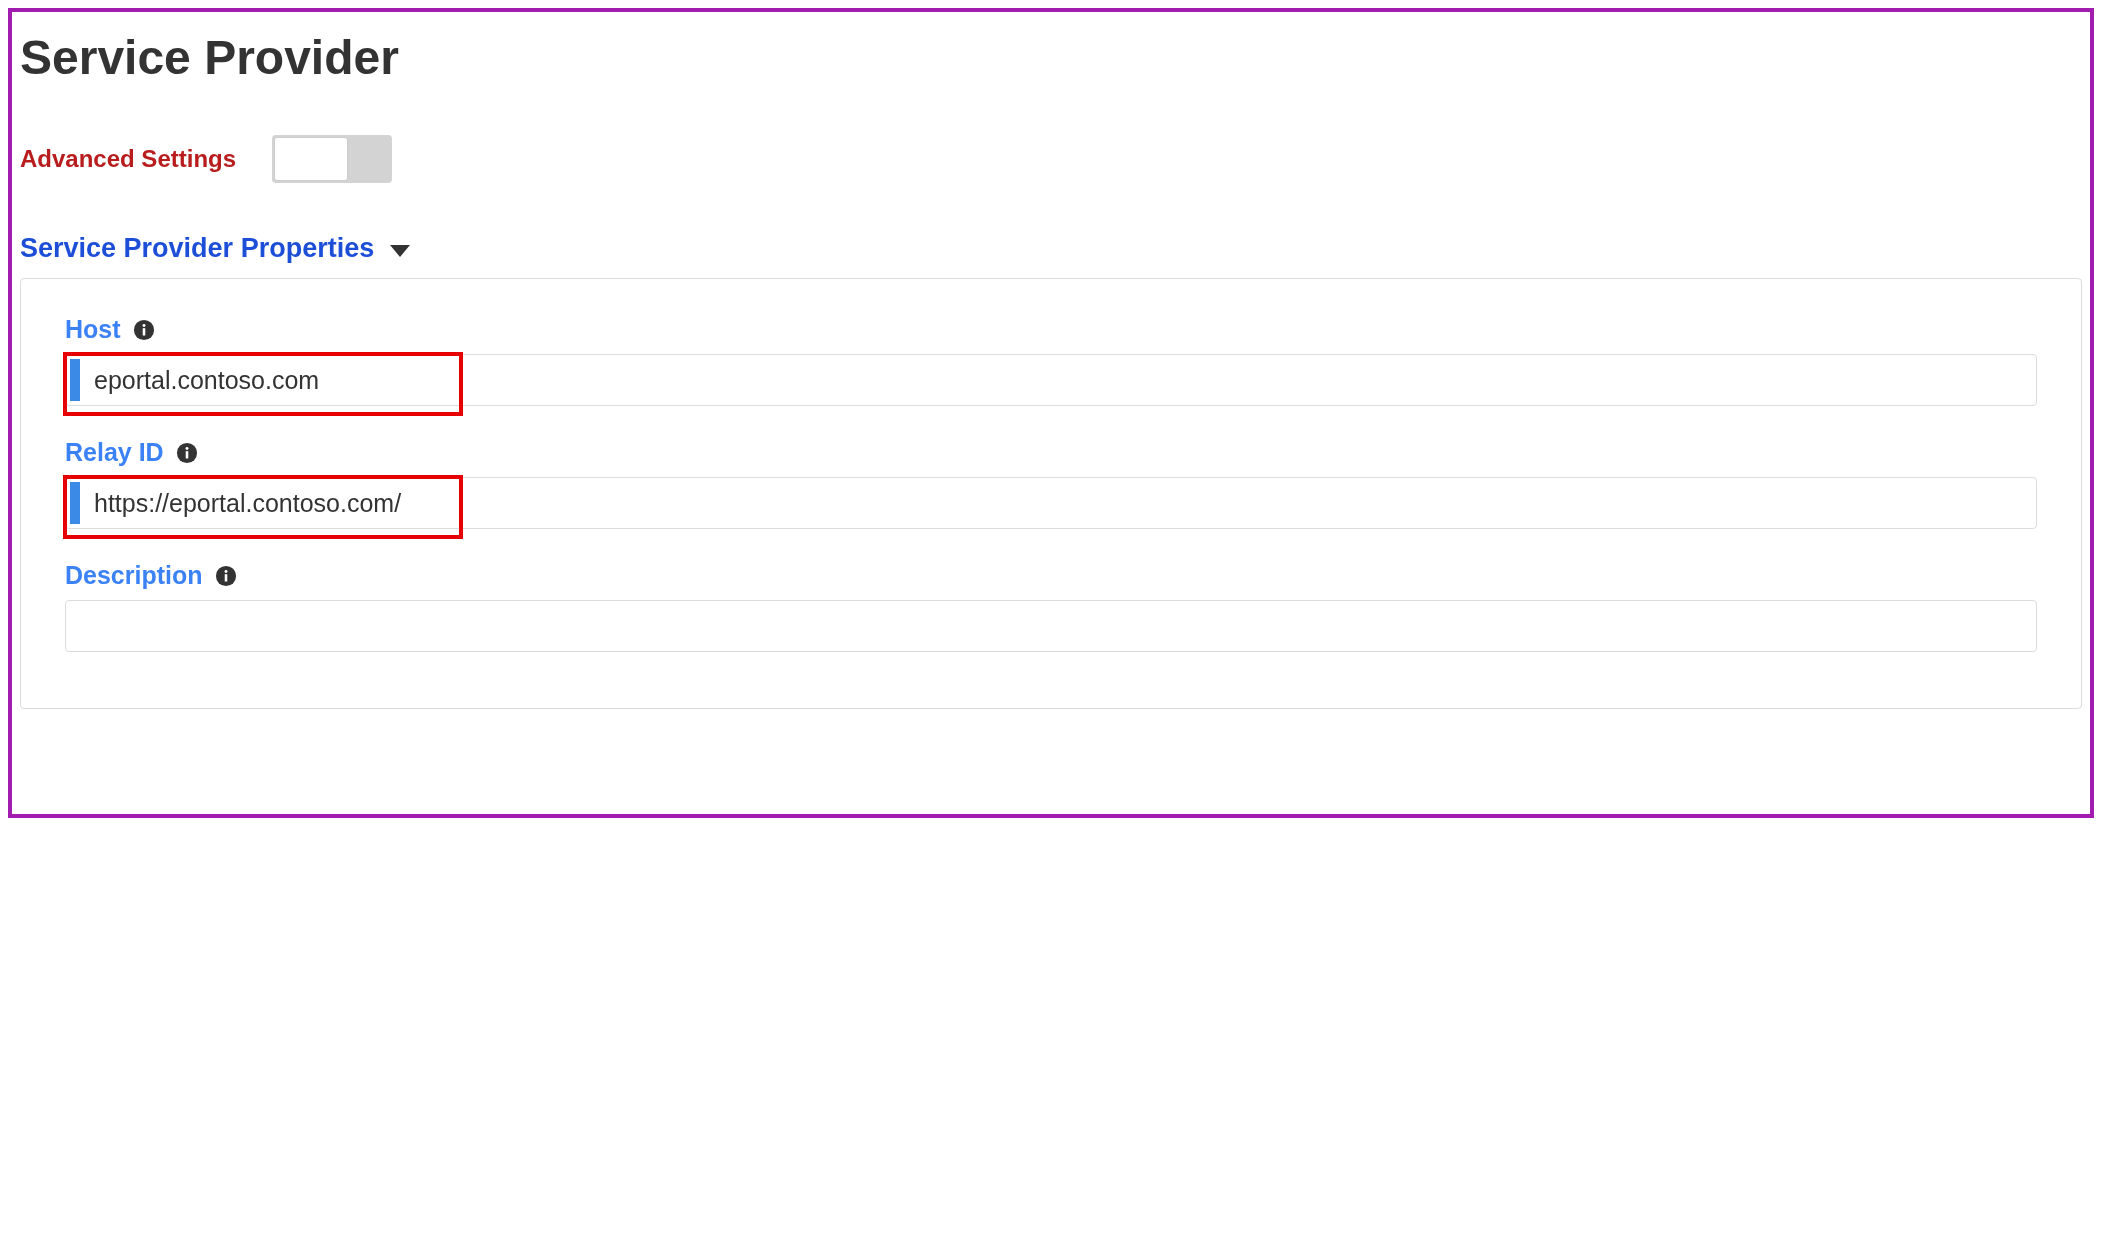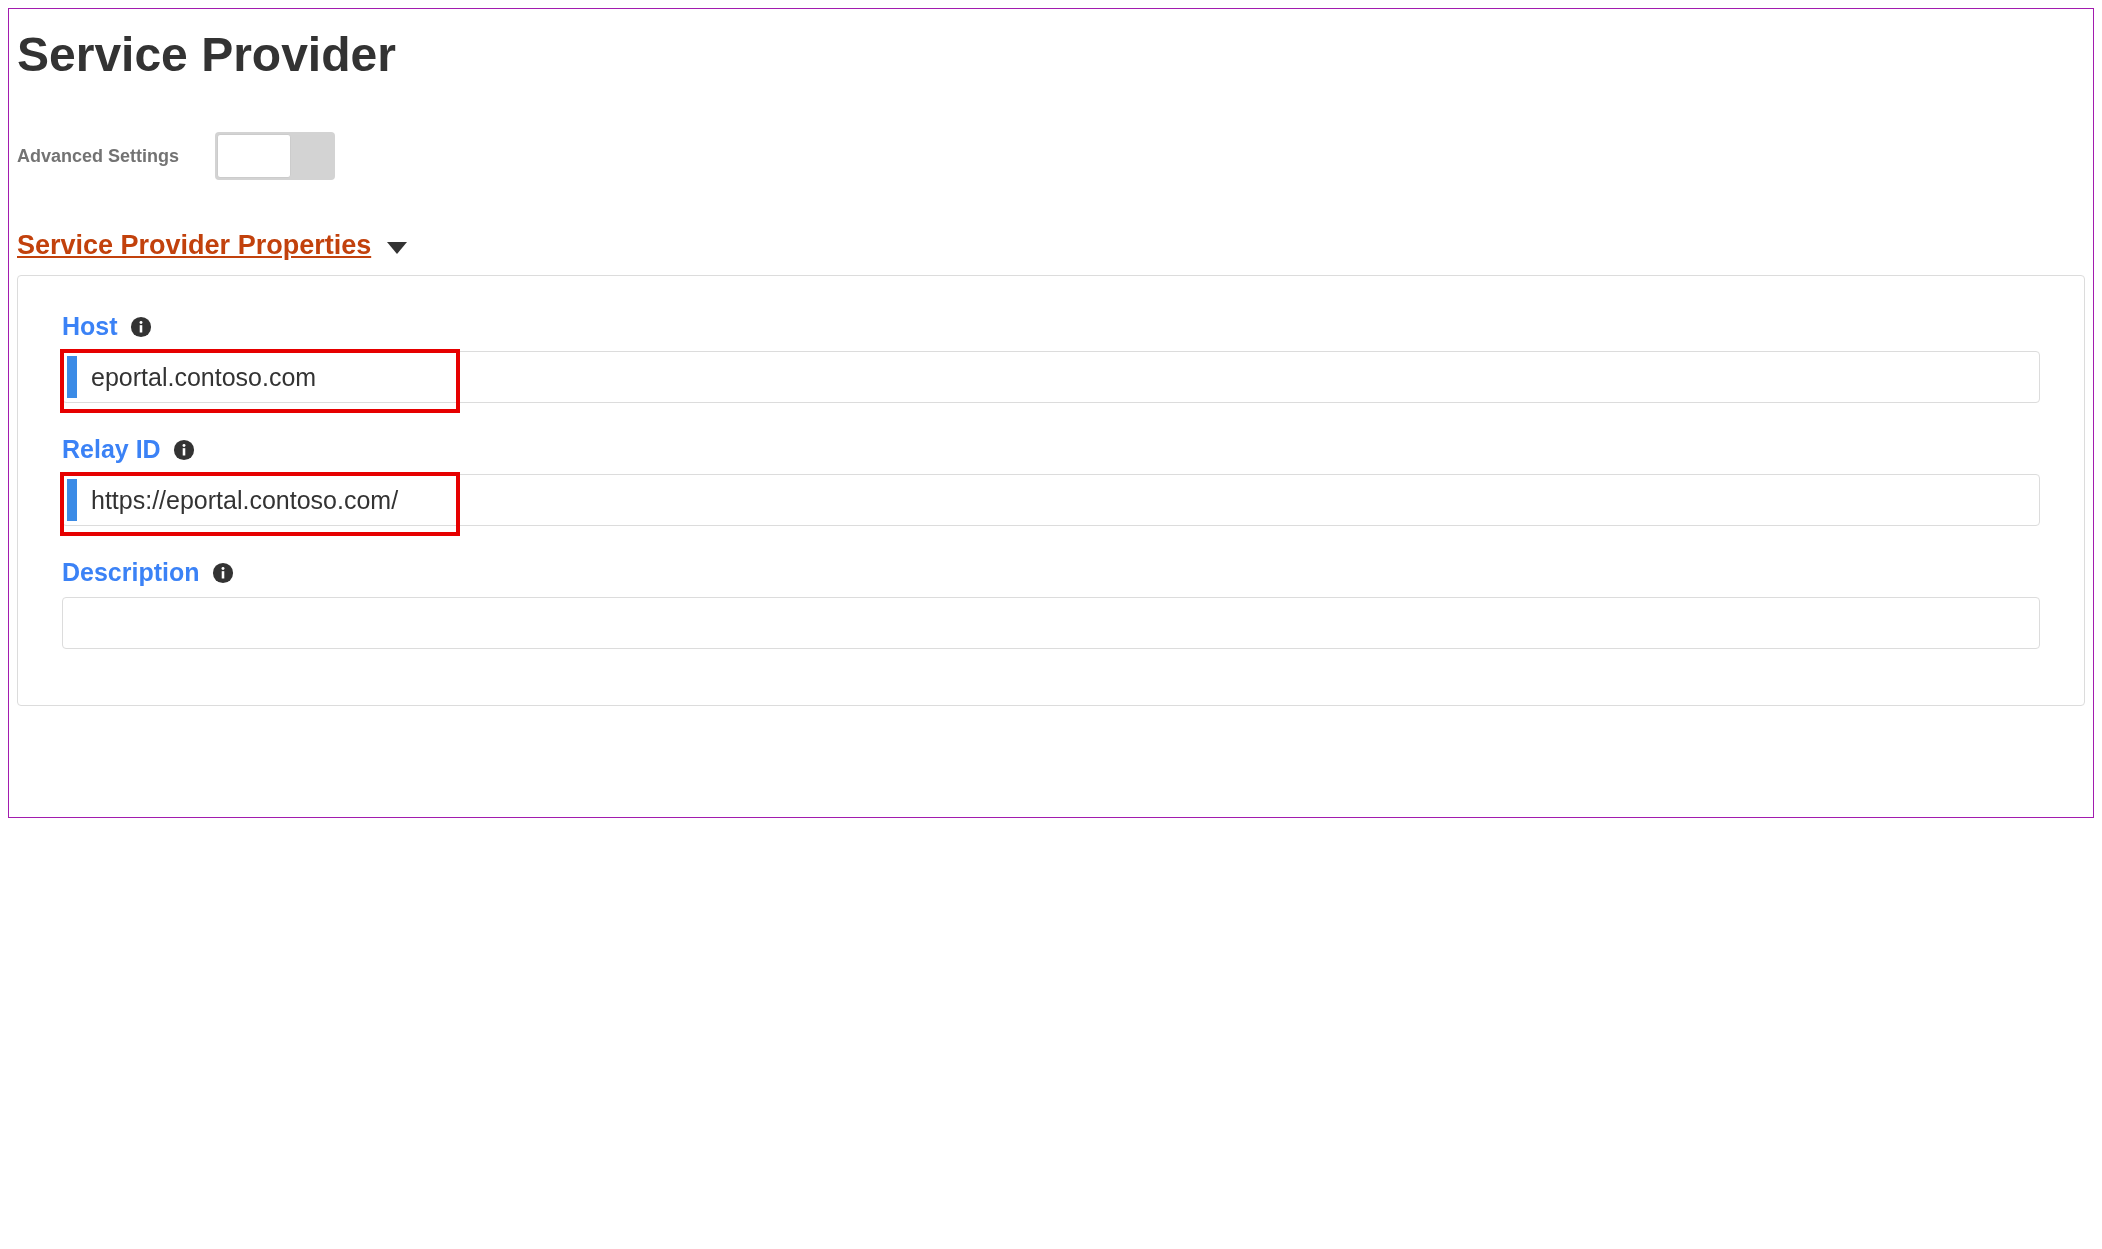--- a/index.html
+++ b/index.html
@@ -7,40 +7,40 @@
     margin: 0;
     padding: 0;
   }
   body {
     font-family: Arial, Helvetica, sans-serif;
     background: #ffffff;
     padding: 8px;
     color: #333333;
   }
   .page-container {
-    border: 1px solid #a21caf;
+    border: 4px solid #a21caf;
     padding: 0px 8px 20px 8px;
     min-height: 810px;
   }
   h1.page-title {
     font-size: 48px;
     font-weight: bold;
     color: #333333;
     margin-top: 18px;
     margin-bottom: 50px;
   }
   .advanced-row {
     display: flex;
     align-items: center;
     margin-bottom: 50px;
   }
   .advanced-label {
-    font-size: 18px;
-    font-weight: bold;
-    color: #737373;
+    font-size: 24px;
+    font-weight: bold;
+    color: #b91c1c;
     margin-right: 36px;
   }
   .toggle {
     position: relative;
     width: 120px;
     height: 48px;
     background: #d3d3d3;
     border-radius: 4px;
     cursor: pointer;
   }
@@ -55,22 +55,21 @@
     border-radius: 3px;
   }
   .section-header {
     display: flex;
     align-items: center;
     margin-bottom: 14px;
   }
   .section-header-text {
     font-size: 27px;
     font-weight: bold;
-    color: #c2410c;
-    text-decoration: underline;
+    color: #1d4ed8;
   }
   .caret-down {
     width: 0;
     height: 0;
     border-left: 10px solid transparent;
     border-right: 10px solid transparent;
     border-top: 12px solid #333333;
     margin-left: 16px;
     margin-top: 4px;
   }

